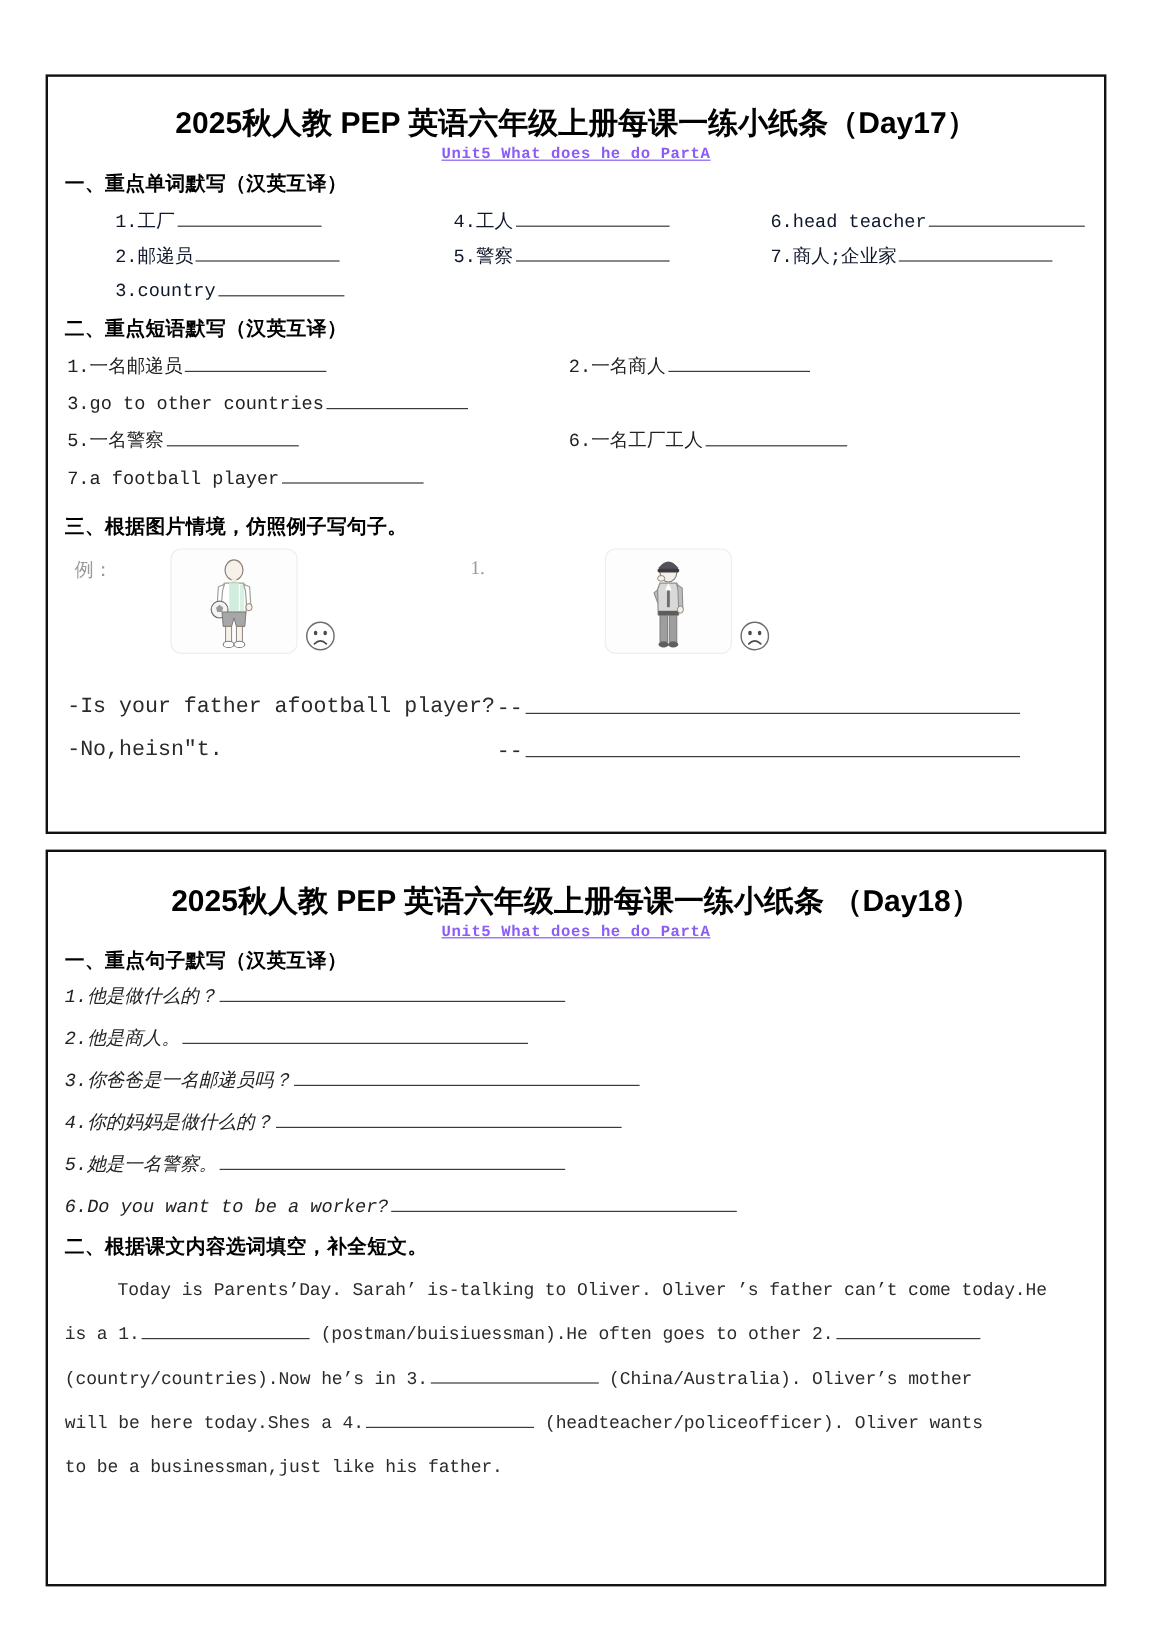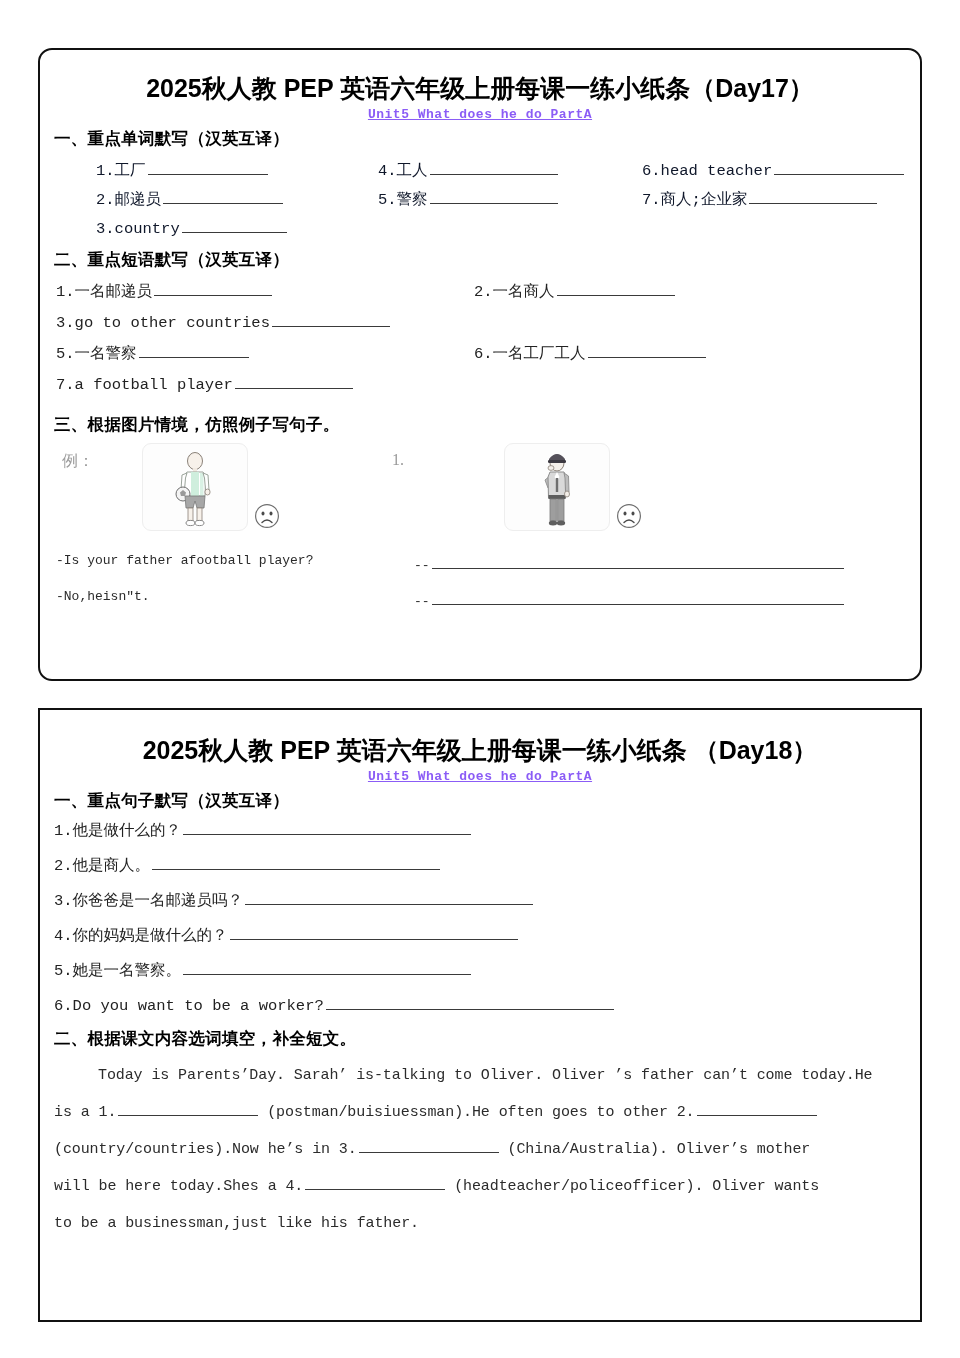--- a/index.html
+++ b/index.html
@@ -22,21 +22,21 @@
     height: 1358px;
   }
   .panel {
     position: absolute;
     left: 38px;
     width: 884px;
     border: 2px solid #111111;
     box-sizing: border-box;
     background: #ffffff;
   }
-  #panel-day17 { top: 48px; height: 633px; border-radius: 14px; }
+  #panel-day17 { top: 62px; height: 633px; }
   #panel-day18 { top: 708px; height: 614px; }
 
   .panel-inner {
     padding: 10px 14px 0 14px;
   }
 
   .main-title {
     text-align: center;
     font-family: "Liberation Sans", "DejaVu Sans", sans-serif;
     font-weight: bold;
@@ -153,41 +153,42 @@
     width: 26px;
     height: 26px;
   }
   #sad-face-example { left: 200px; }
   #sad-face-one { left: 562px; }
 
   
   .dialogue {
     position: relative;
     font-family: "Liberation Mono", "DejaVu Sans Mono", monospace;
-    font-size: 13px;
+    font-size: 18px;
     color: #2a2a2a;
     height: 76px;
-    margin-top: 4px;
+    margin-top: 16px;
     text-align: right;
   }
   .dlg-line { position: absolute; left: 2px; white-space: nowrap; }
   .dlg-dash { position: absolute; left: 360px; }
   .dr1 { top: 2px; }
   .dr2 { top: 38px; }
 
   
   .sentences {
     font-family: "Liberation Mono", "DejaVu Sans Mono", monospace;
     font-size: 15.5px;
     color: #222;
     margin-top: 2px;
   }
   .sentences .s-item {
     white-space: nowrap;
     margin-bottom: 13px;
+    font-style: italic;
   }
 
   
   .passage {
     font-family: "Liberation Mono", "DejaVu Sans Mono", monospace;
     font-size: 15px;
     color: #2b2b2b;
     line-height: 37px;
     margin-top: 6px;
     letter-spacing: -0.1px;

